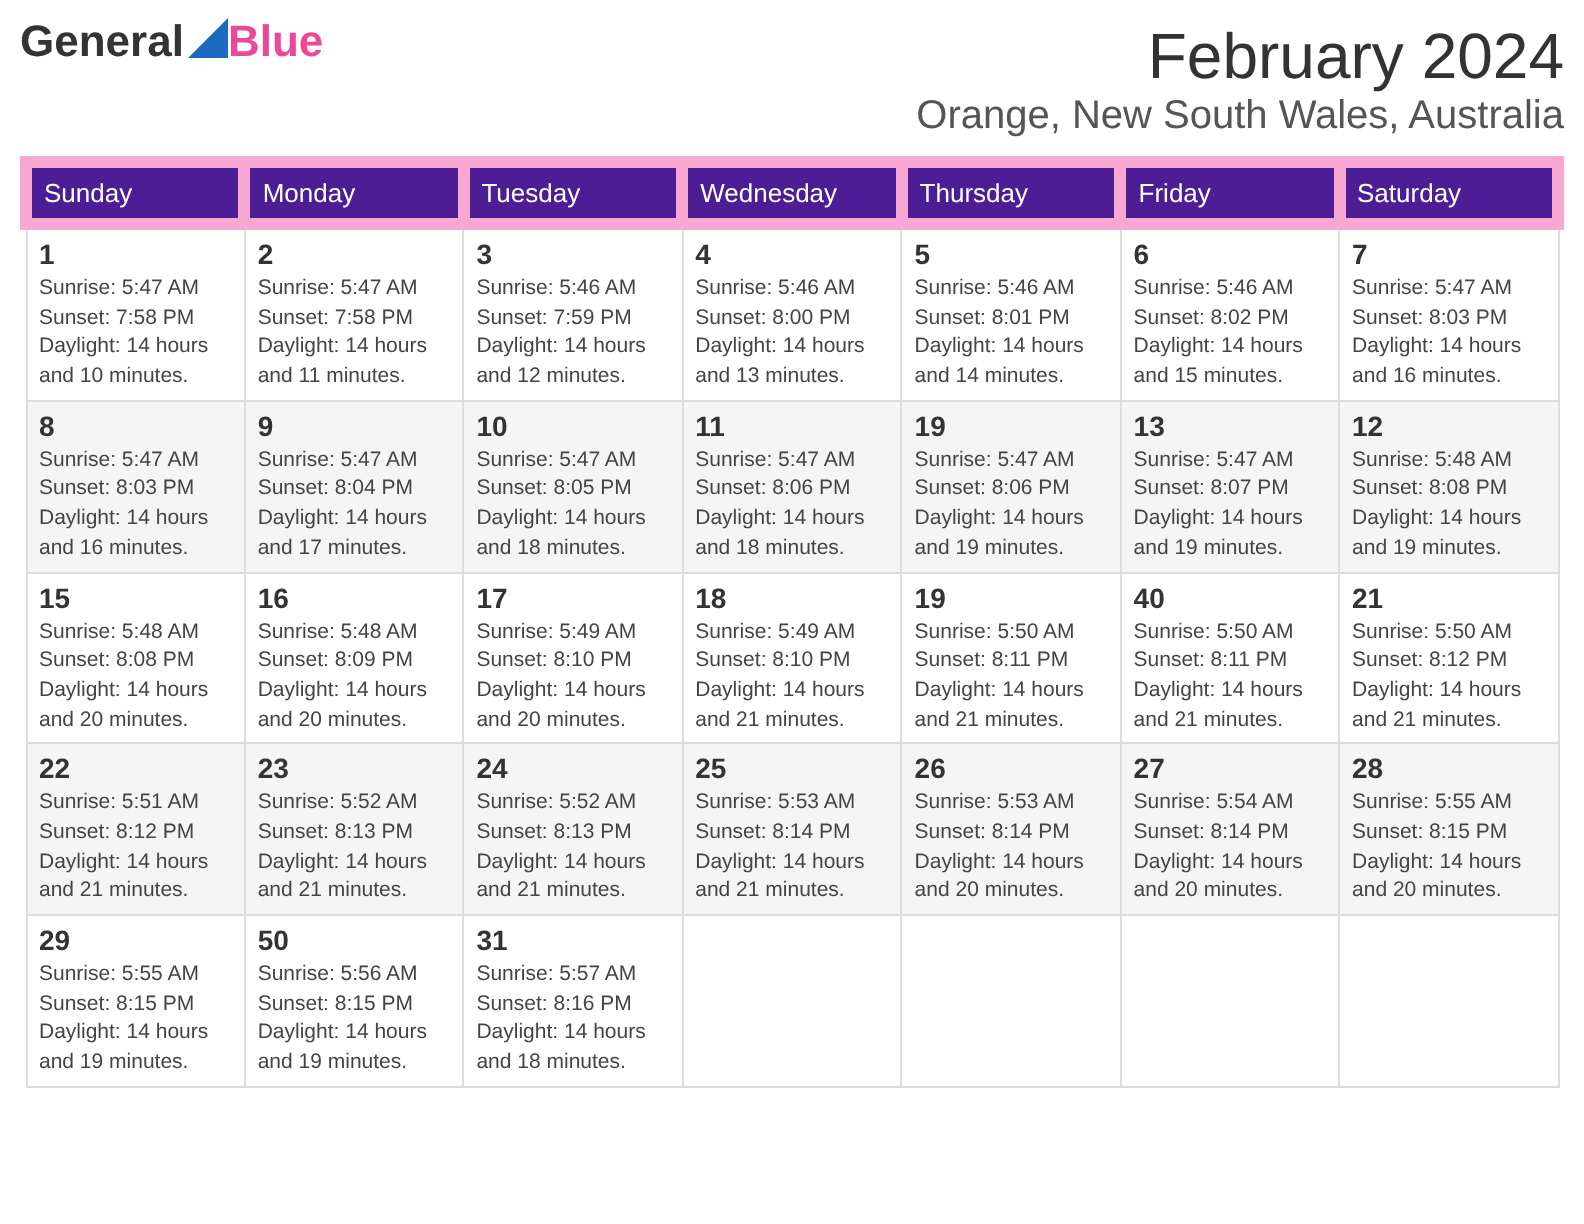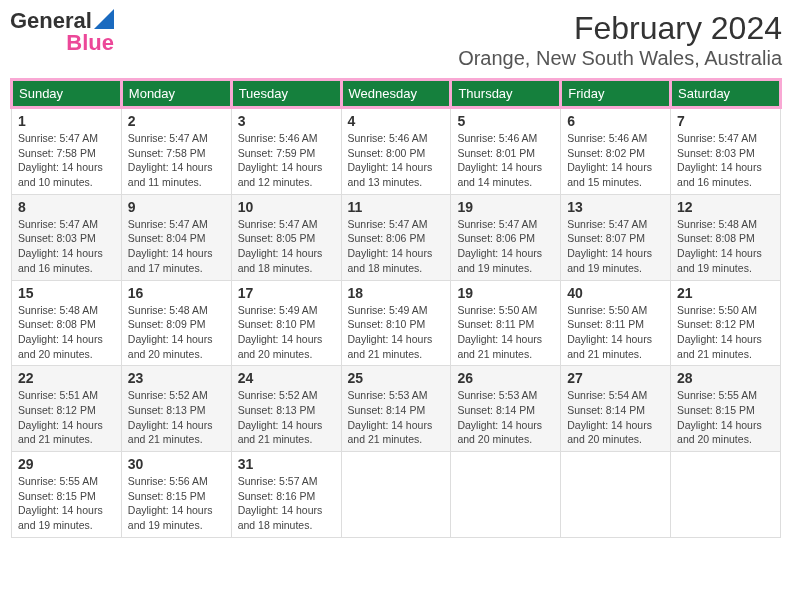--- a/index.html
+++ b/index.html
@@ -11,22 +11,22 @@
       padding: 10px;
     }
     .header {
       display: flex;
       justify-content: space-between;
       align-items: flex-start;
       margin-bottom: 8px;
     }
     .logo {
       display: flex;
-      flex-direction: column;
-      align-items: flex-end;
+      flex-direction: row;
+      align-items: flex-start;
     }
     .logo-general {
       font-size: 22px;
       font-weight: bold;
       color: #333;
       line-height: 1;
     }
     .logo-blue {
       font-size: 22px;
       font-weight: bold;
@@ -44,27 +44,27 @@
     .location {
       font-size: 20px;
       color: #555;
     }
     .calendar {
       width: 100%;
       border-collapse: collapse;
       font-size: 11px;
     }
     .calendar th {
-      background-color: #15803d;
+      background-color: #4c1d95;
       color: white;
       text-align: left;
       padding: 5px 6px;
       font-size: 13px;
       font-weight: normal;
-      border: 3px solid #f9a8d4;
+      border: 6px solid #f9a8d4;
     }
     .calendar td {
       vertical-align: top;
       padding: 4px 6px;
       border: 1px solid #ddd;
       width: 110px;
       min-height: 80px;
       background: #fff;
     }
     .calendar tr:nth-child(even) td {
@@ -237,21 +237,21 @@
           <span class="day-num">28</span>
           <div class="day-info">Sunrise: 5:55 AM<br>Sunset: 8:15 PM<br>Daylight: 14 hours and 20 minutes.</div>
         </td>
       </tr>
       <tr>
         <td>
           <span class="day-num">29</span>
           <div class="day-info">Sunrise: 5:55 AM<br>Sunset: 8:15 PM<br>Daylight: 14 hours and 19 minutes.</div>
         </td>
         <td>
-          <span class="day-num">30</span>
+          <span class="day-num">50</span>
           <div class="day-info">Sunrise: 5:56 AM<br>Sunset: 8:15 PM<br>Daylight: 14 hours and 19 minutes.</div>
         </td>
         <td>
           <span class="day-num">31</span>
           <div class="day-info">Sunrise: 5:57 AM<br>Sunset: 8:16 PM<br>Daylight: 14 hours and 18 minutes.</div>
         </td>
         <td class="empty-cell"></td>
         <td class="empty-cell"></td>
         <td class="empty-cell"></td>
         <td class="empty-cell"></td>

